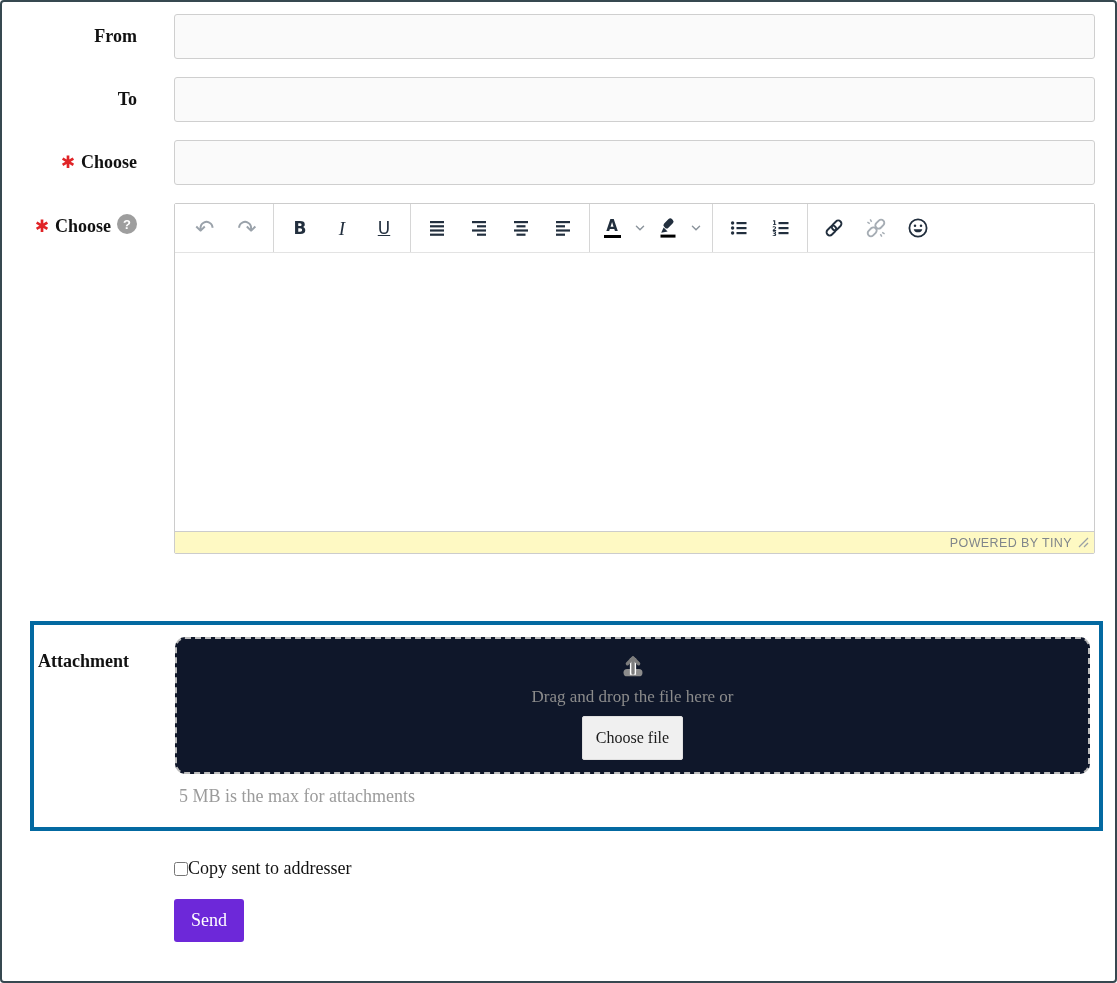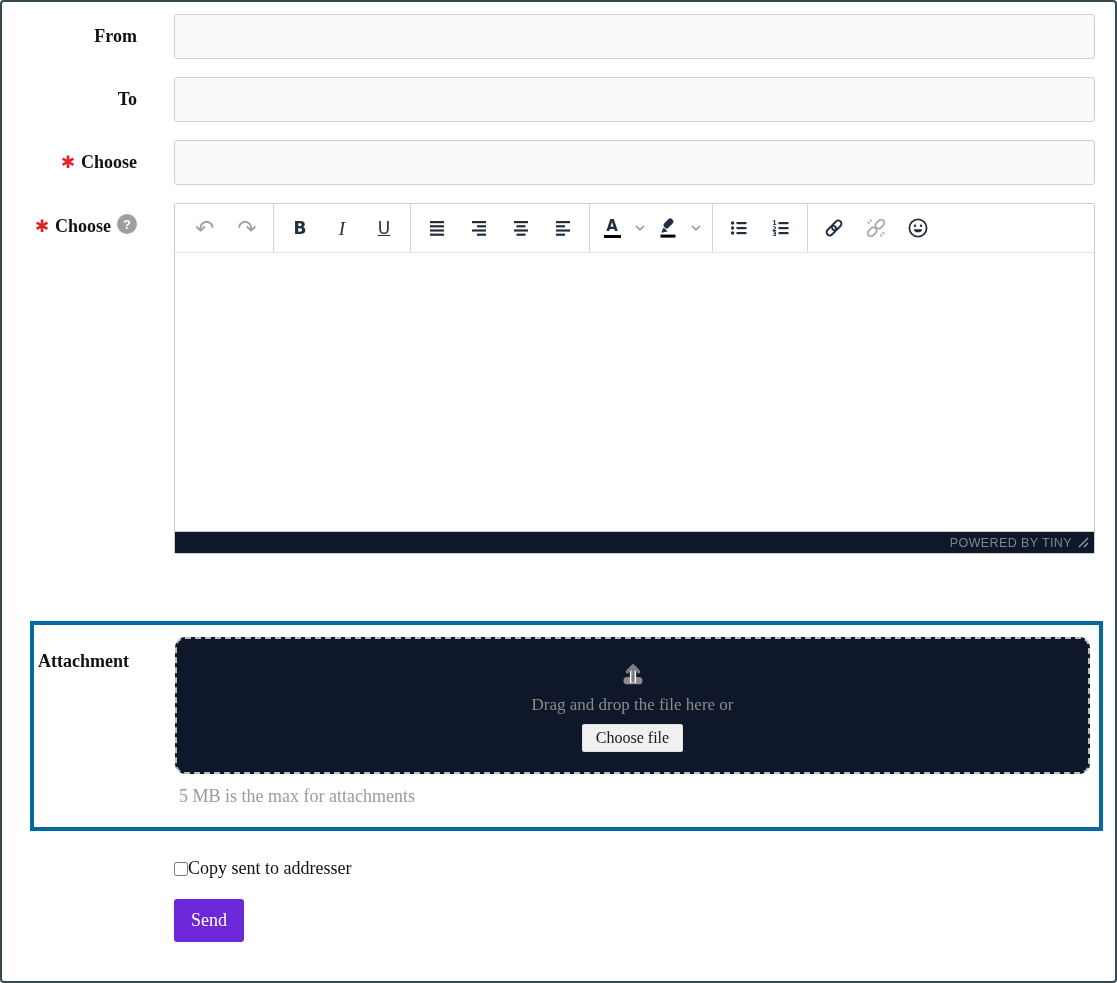--- a/index.html
+++ b/index.html
@@ -52,21 +52,21 @@
   .tb-glyph { font-family:"DejaVu Sans",sans-serif; font-size:17px; line-height:1; color:#222f3e; }
   .tb-glyph.arrow { font-size:23px; color:#9aa2aa; font-weight:normal; }
   .tb-glyph.bold { font-weight:bold; }
   .tb-glyph.italic { font-family:"Liberation Serif",serif; font-style:italic; font-size:19px; }
   .tb-glyph.underline { text-decoration:underline; }
   .color-stack { display:flex; flex-direction:column; align-items:center; }
   .color-stack .letter { font-family:"DejaVu Sans",sans-serif; font-size:15px; font-weight:bold; color:#222f3e; line-height:1.1; }
   .color-bar { width:17px; height:3px; background:#000; margin-top:1px; }
   .edit-area { height:278px; background:#fff; cursor:text; }
   .statusbar {
-    height:22px; border-top:1px solid #cccccc; background:#0f172a;
+    height:22px; border-top:1px solid #cccccc; background:#fef9c3;
     display:flex; align-items:center; justify-content:flex-end; gap:6px; padding:0 5px;
   }
   .powered {
     font-family:"Liberation Sans","DejaVu Sans",sans-serif;
     font-size:12.5px; color:#80868b; letter-spacing:.4px;
   }
   .resize-handle { cursor:nwse-resize; display:flex; }
   
   .attach-section {
     border:4px solid #0369a1;
@@ -81,21 +81,21 @@
   .dropzone {
     flex:1; margin-left:40px; height:137px;
     border:2px dashed #bdbdbd; border-radius:10px; background:#0f172a;
     display:flex; flex-direction:column; align-items:center; justify-content:center;
     gap:6px; cursor:pointer;
   }
   .drop-text { font-size:17px; color:#8b8b8b; }
   .choose-btn {
     font-family:"Liberation Serif",serif; font-size:16px; color:#1a1a1a;
     background:#f0f0f0; border:1px solid #e0e0e0; border-radius:2px;
-    padding:4px 13px; cursor:pointer; margin-top:3px;
+    padding:12px 13px; cursor:pointer; margin-top:3px;
   }
   .attach-hint { margin:12px 0 0 141px; font-size:18px; color:#9b9b9b; }
   
   .copy-row { display:flex; align-items:center; margin:27px 0 0 172px; }
   .copy-row input[type=checkbox] { width:14px; height:14px; accent-color:#fff; cursor:pointer; }
   .copy-label { font-size:18px; color:#111; }
   .send-btn {
     margin:20px 0 0 172px;
     background:#6d28d9; color:#fff; border:none; border-radius:3px;
     font-family:"Liberation Serif",serif; font-size:18px;

